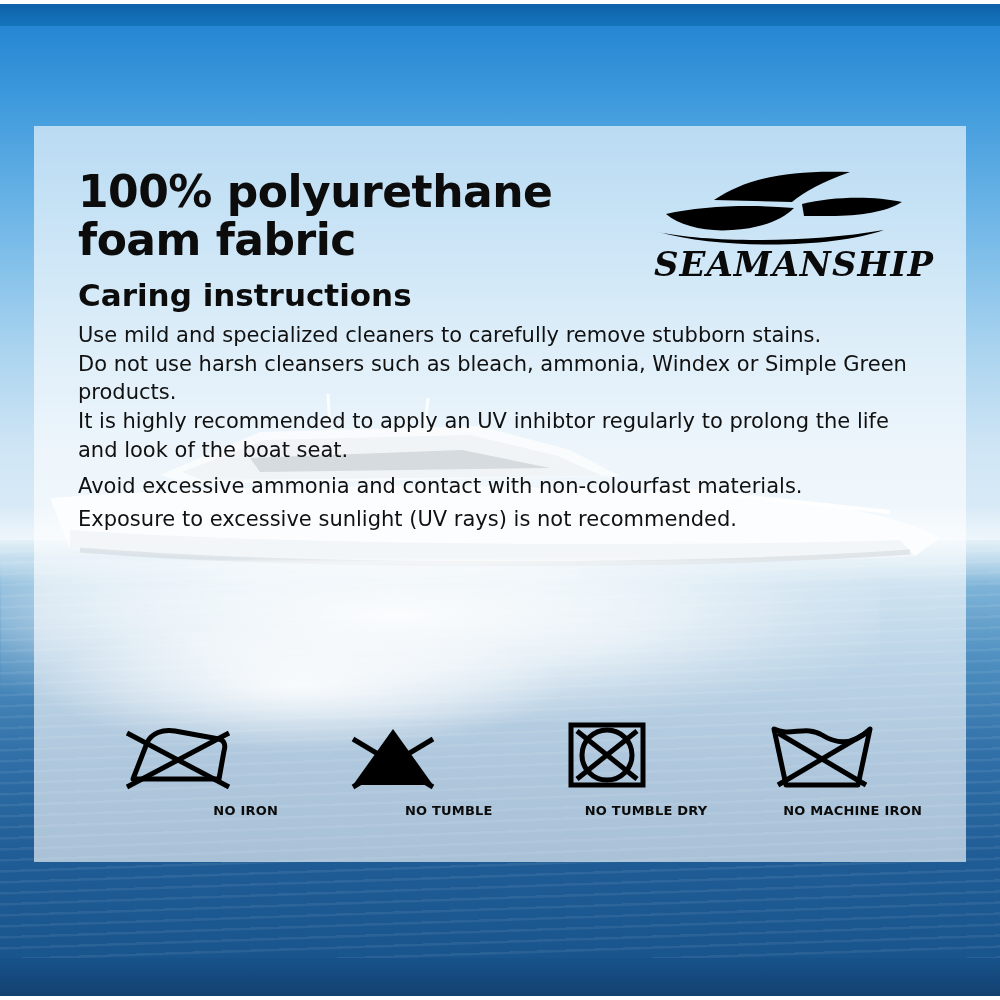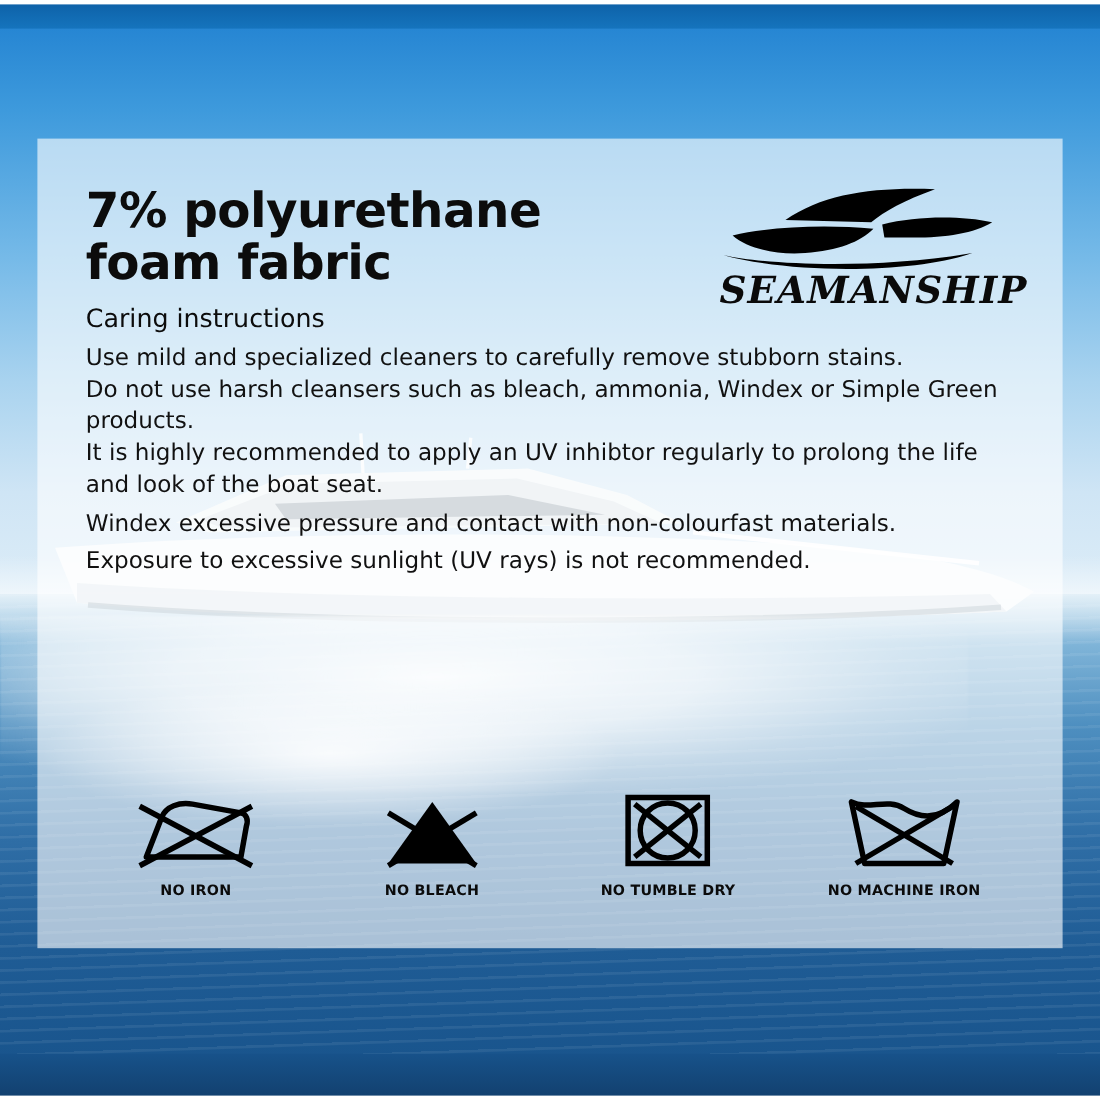--- a/index.html
+++ b/index.html
@@ -129,22 +129,22 @@
     margin: 0;
     font-size: 44px;
     line-height: 1.08;
     font-weight: 600;
     color: #0c0c0c;
     letter-spacing: -0.5px;
     max-width: 520px;
   }
   h2.section {
     margin: 14px 0 6px 0;
-    font-size: 23px;
-    font-weight: 400;
+    font-size: 31px;
+    font-weight: 700;
     color: #0c0c0c;
   }
   h2.section.storage { margin-top: 18px; }
 
   p.line {
     margin: 0 0 1px 0;
     font-size: 21px;
     line-height: 1.34;
     color: #111111;
     font-weight: 400;
@@ -166,20 +166,21 @@
     width: 200px;
     text-align: center;
   }
   .symbol svg { display: block; margin: 0 auto; }
   .symbol .caption {
     margin-top: 10px;
     font-size: 13px;
     font-weight: 700;
     letter-spacing: 0.2px;
     color: #0b0b0b;
+    text-align: right;
   }
 </style>
 </head>
 <body>
 
 <div class="scene">
 
   <div class="sky"></div>
   <div class="sea"></div>
   <div class="horizon-glow"></div>
@@ -215,52 +216,52 @@
     <div class="logo-wrap">
       <svg class="logo-mark" width="250" height="78" viewBox="0 0 250 78" xmlns="http://www.w3.org/2000/svg">
         <path d="M60 30 C95 6, 140 0, 196 2 C168 12, 150 22, 138 32 Z" fill="#000000"></path>
         <path d="M148 34 C180 26, 220 26, 248 32 C232 42, 206 46, 176 46 L150 46 Z" fill="#000000"></path>
         <path d="M12 44 C48 36, 96 34, 140 38 C128 50, 108 58, 78 60 C52 62, 26 56, 12 44 Z" fill="#000000"></path>
         <path d="M4 62 C50 72, 150 74, 230 60 C180 78, 70 80, 4 62 Z" fill="#000000"></path>
       </svg>
       <div class="logo-word">SEAMANSHIP</div>
     </div>
 
-    <h1 class="title">7% polyurethane foam fabric</h1>
+    <h1 class="title">100% polyurethane foam fabric</h1>
 
     <h2 class="section">Caring instructions</h2>
     <div class="body-block">
       <p class="line">Use mild and specialized cleaners to carefully remove stubborn stains.</p>
       <p class="line">Do not use harsh cleansers such as bleach, ammonia, Windex or Simple Green products.</p>
       <p class="line">It is highly recommended to apply an UV inhibtor regularly to prolong the life and look of the boat seat.</p>
     </div>
 
     <div class="body-block storage-block">
-      <p class="line">Windex excessive pressure and contact with non-colourfast materials.</p>
+      <p class="line">Avoid excessive ammonia and contact with non-colourfast materials.</p>
       <p class="line">Exposure to excessive sunlight (UV rays) is not recommended.</p>
     </div>
 
     <div class="symbols">
 
       <div class="symbol">
         <svg width="110" height="72" viewBox="0 0 110 72" xmlns="http://www.w3.org/2000/svg">
           <path d="M10 58 L24 22 C28 12, 40 8, 52 10 L96 18 C101 19, 103 24, 101 30 L96 58 Z" fill="none" stroke="#000000" stroke-width="5" stroke-linejoin="round"></path>
           <line x1="4" y1="66" x2="106" y2="12" stroke="#000000" stroke-width="5"></line>
           <line x1="4" y1="12" x2="106" y2="66" stroke="#000000" stroke-width="5"></line>
         </svg>
         <div class="caption">NO IRON</div>
       </div>
 
       <div class="symbol">
         <svg width="92" height="72" viewBox="0 0 92 72" xmlns="http://www.w3.org/2000/svg">
           <path d="M46 8 L86 64 L6 64 Z" fill="#000000"></path>
           <line x1="6" y1="66" x2="86" y2="18" stroke="#000000" stroke-width="5"></line>
           <line x1="6" y1="18" x2="86" y2="66" stroke="#000000" stroke-width="5"></line>
         </svg>
-        <div class="caption">NO BLEACH</div>
+        <div class="caption">NO TUMBLE</div>
       </div>
 
       <div class="symbol">
         <svg width="84" height="76" viewBox="0 0 84 76" xmlns="http://www.w3.org/2000/svg">
           <rect x="6" y="8" width="72" height="60" fill="none" stroke="#000000" stroke-width="5"></rect>
           <circle cx="42" cy="38" r="25" fill="none" stroke="#000000" stroke-width="5"></circle>
           <line x1="12" y1="62" x2="72" y2="14" stroke="#000000" stroke-width="5"></line>
           <line x1="12" y1="14" x2="72" y2="62" stroke="#000000" stroke-width="5"></line>
         </svg>
         <div class="caption">NO TUMBLE DRY</div>

